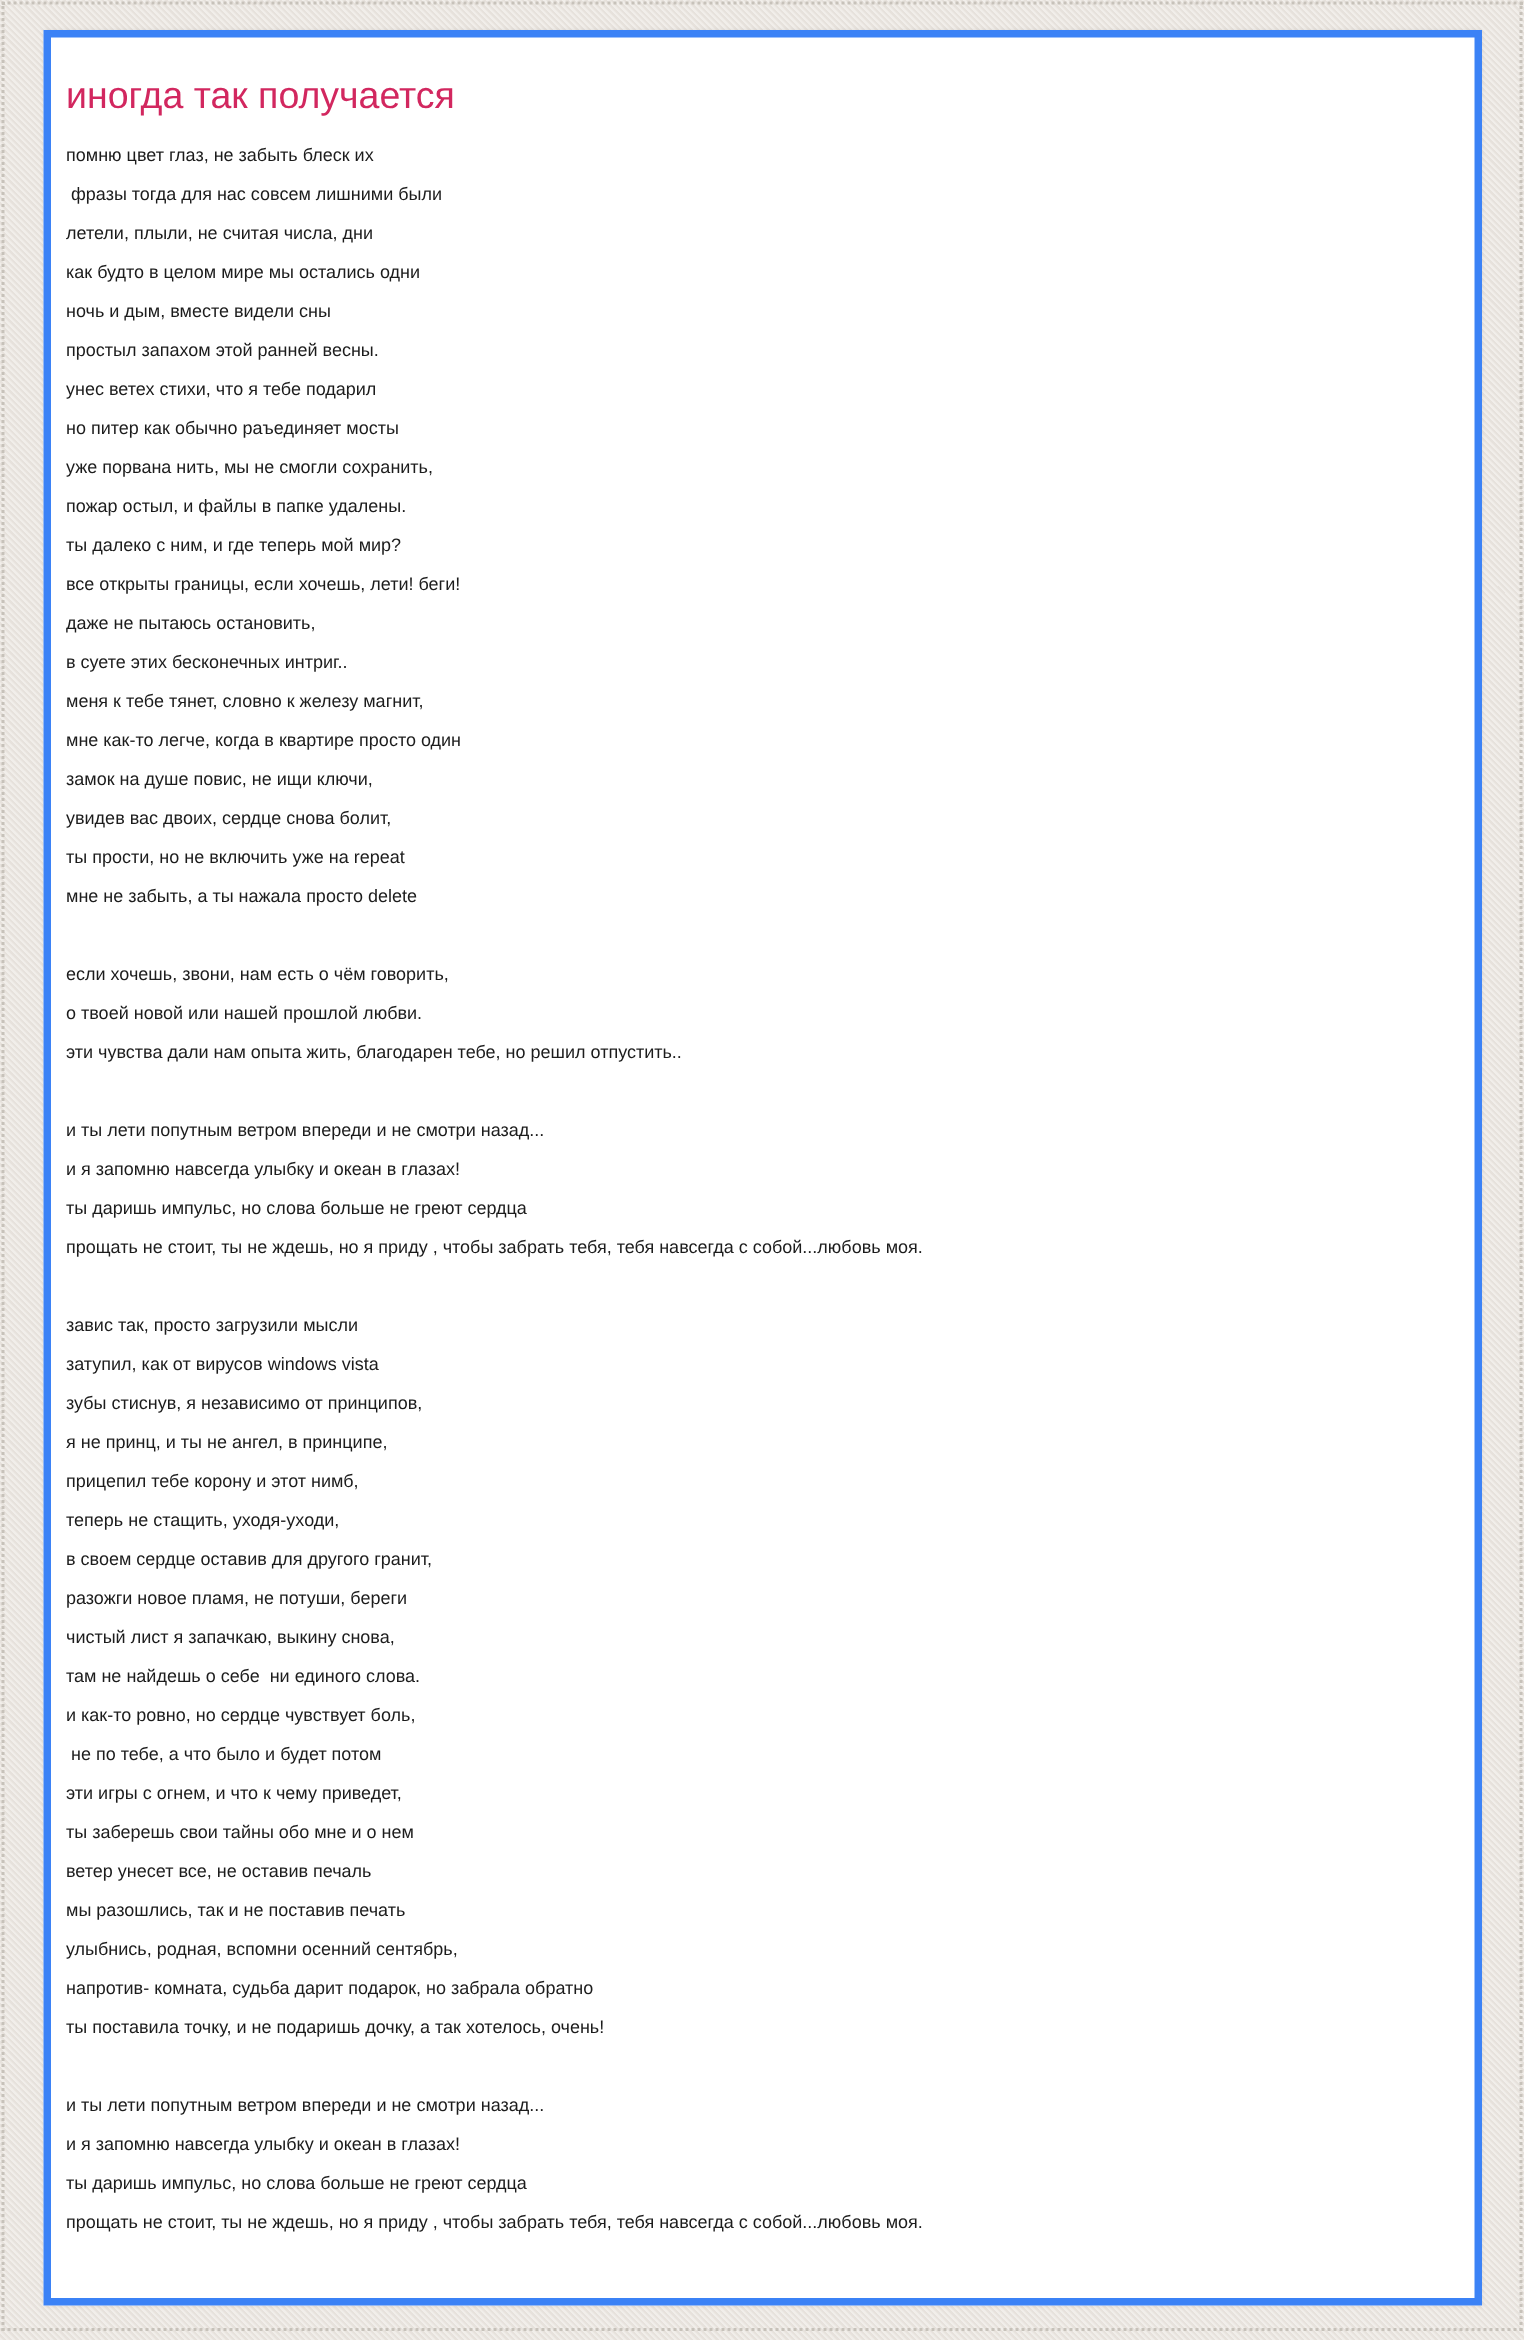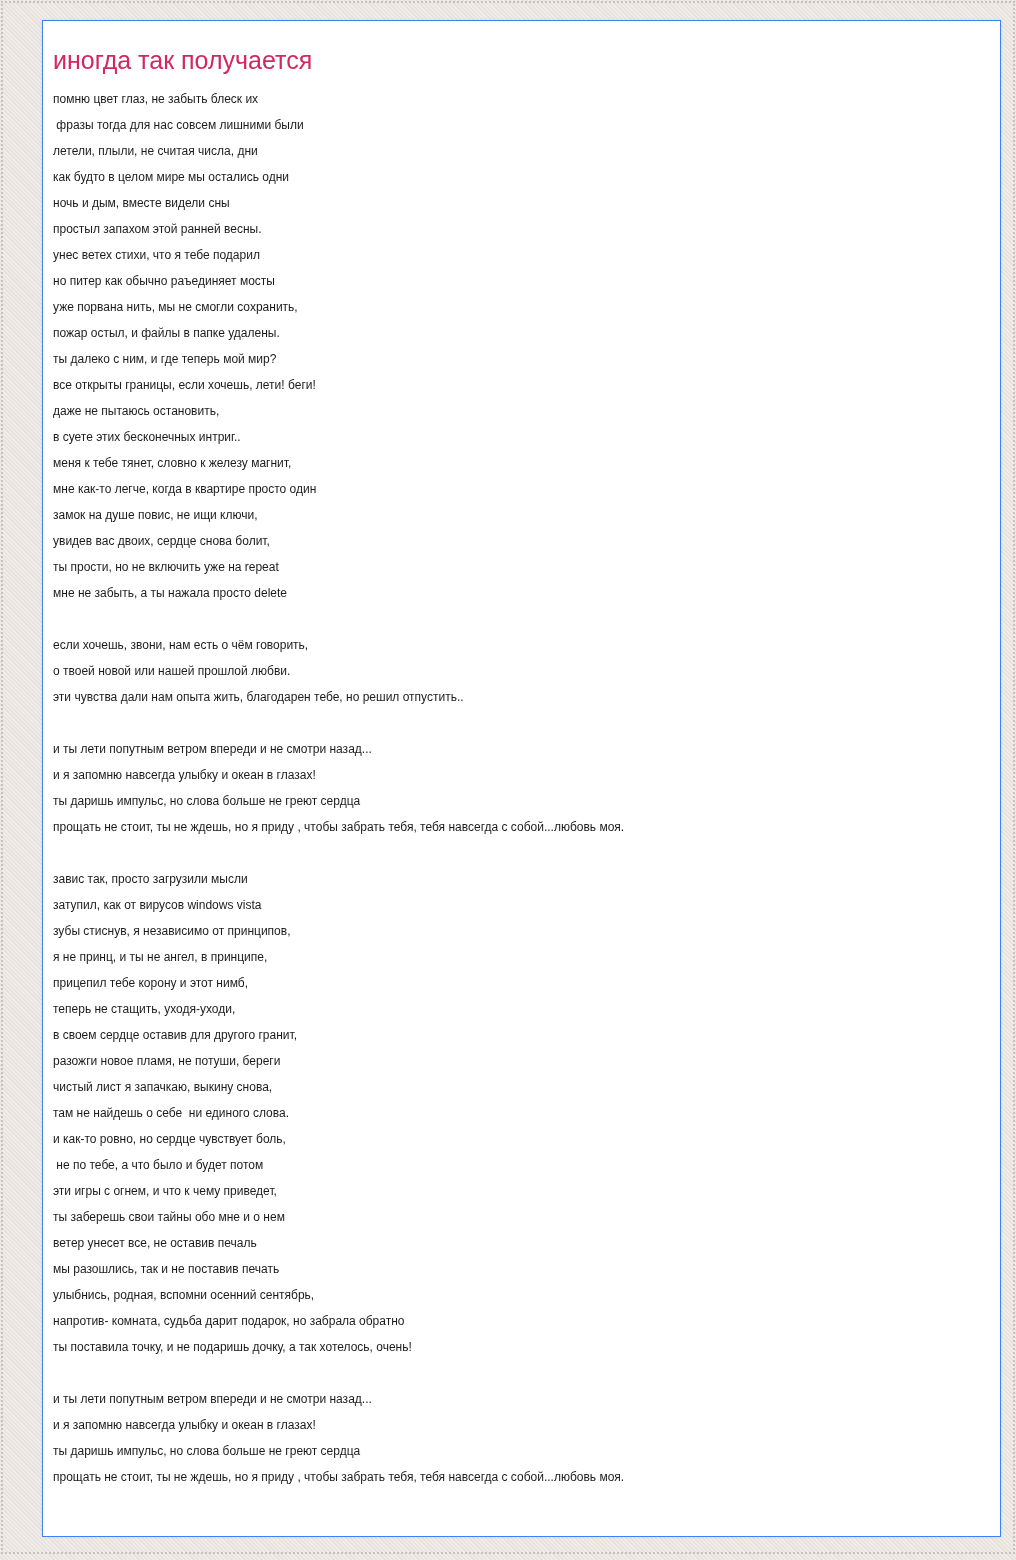--- a/index.html
+++ b/index.html
@@ -18,26 +18,26 @@
     overflow: hidden;
   }
   .outer-frame {
     position: absolute;
     left: 1px; top: 1px; right: 1px; bottom: 6px;
     border: 2px dotted #c7c2ba;
     pointer-events: none;
   }
   .card {
     position: absolute;
-    left: 42px;
+    left: 29px;
     top: 20px;
     width: 959px;
     height: 1517px;
     background: #ffffff;
-    border: 1px solid #3b82f6;
+    border: 5px solid #3b82f6;
     box-sizing: border-box;
     box-shadow: 0 0 3px rgba(0,0,0,0.08);
     overflow: hidden;
   }
   .content {
     padding: 26px 10px 0 10px;
   }
   h1.song-title {
     margin: 0 0 5px 0;
     font-size: 25px;

